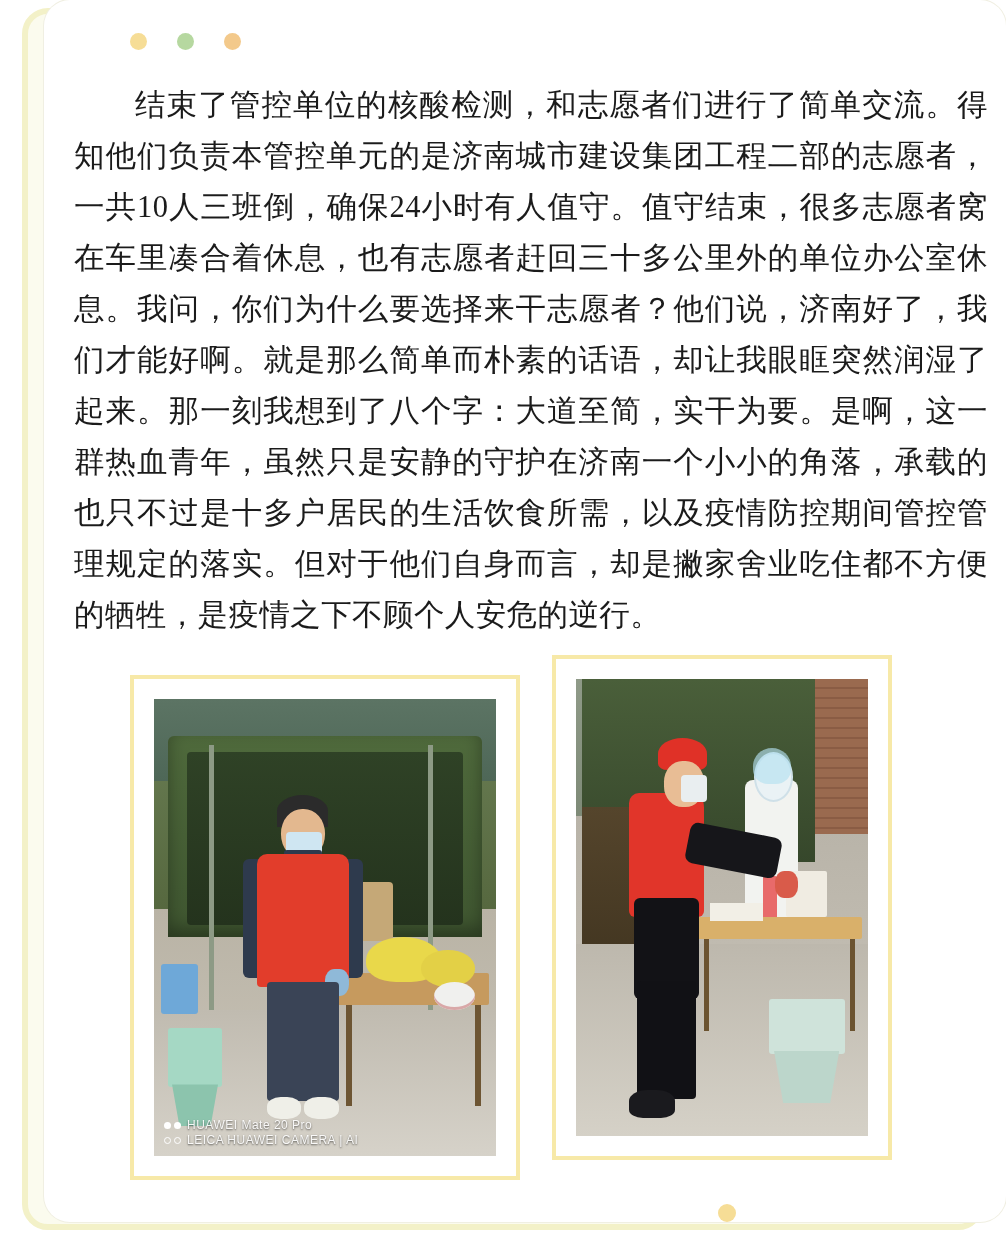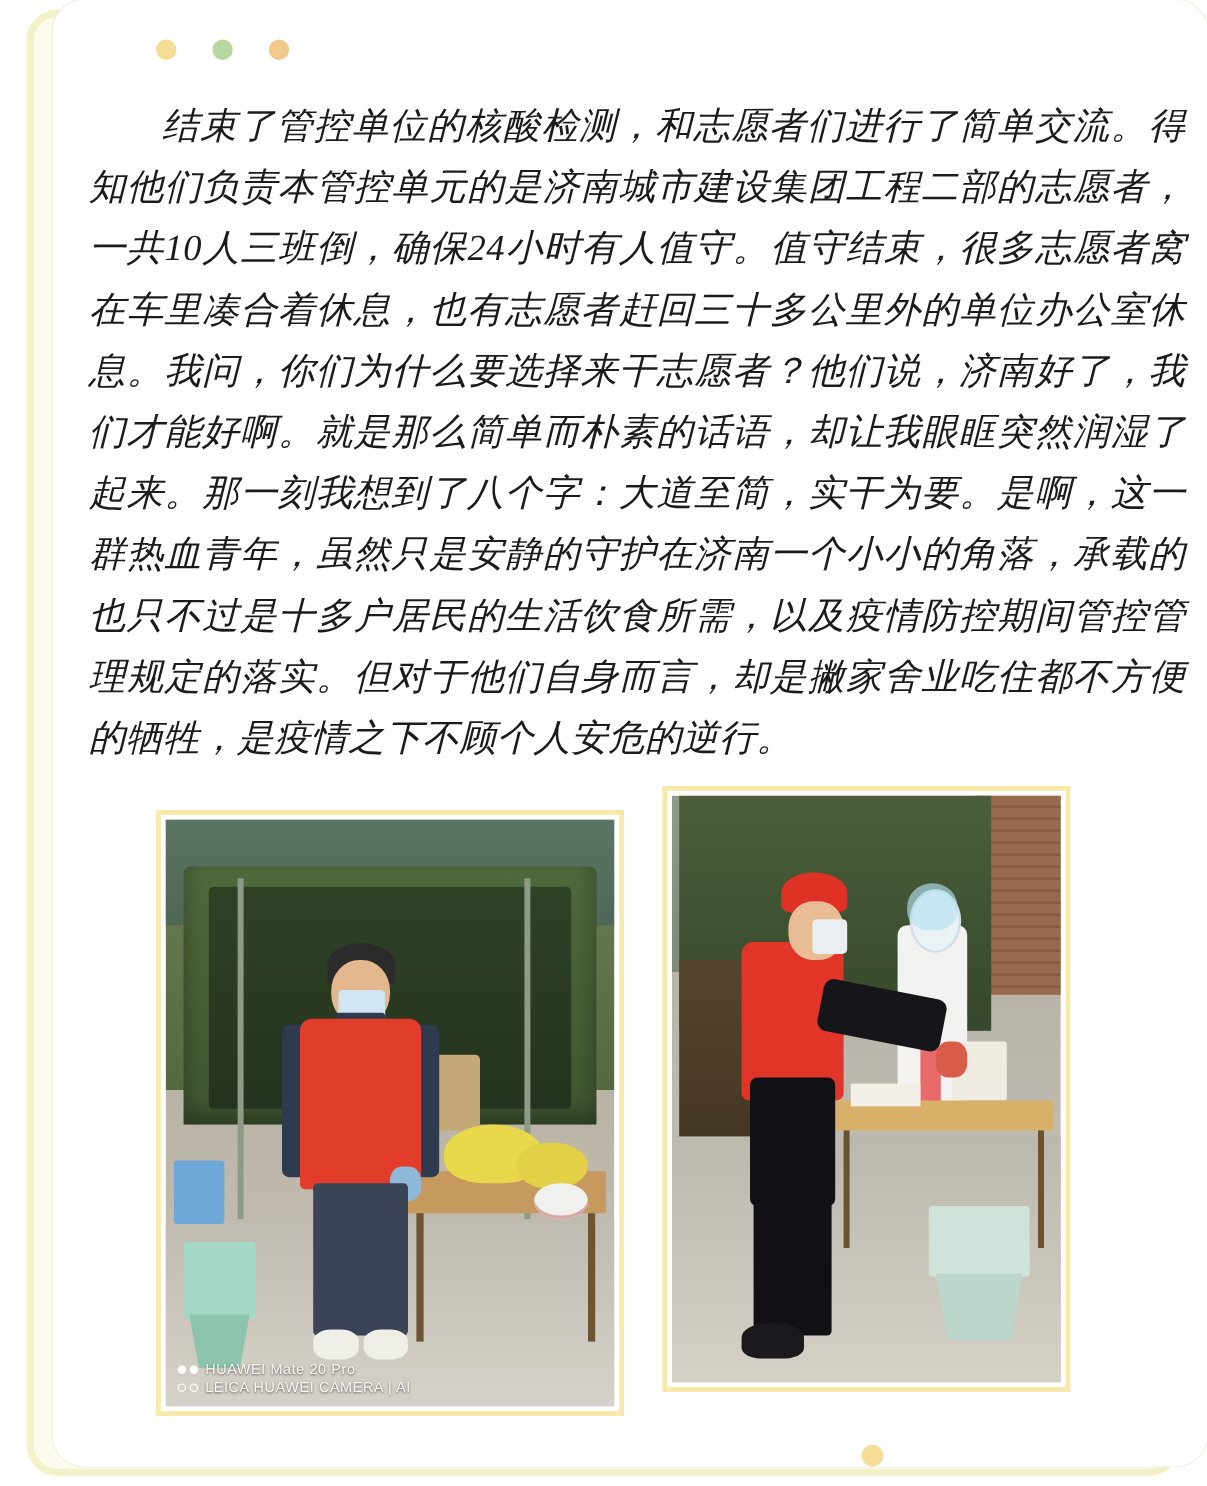--- a/index.html
+++ b/index.html
@@ -73,36 +73,35 @@
     font-size: 30.5px;
     line-height: 51px;
     color: #1b1b1b;
     text-align: justify;
     text-justify: inter-ideograph;
     letter-spacing: 0.4px;
   }
   .article p {
     margin: 0;
     text-indent: 2em;
-    font-style: italic;
   }
 
   .photos {
     position: absolute;
     left: 0;
     top: 655px;
     width: 1006px;
     height: 560px;
   }
 
   .photo {
     position: absolute;
     box-sizing: border-box;
     background: #ffffff;
-    padding: 4px;
+    padding: 20px;
     overflow: hidden;
   }
   .photo .inner {
     position: relative;
     width: 100%;
     height: 100%;
     overflow: hidden;
   }
   .photo-left {
     left: 130px;

